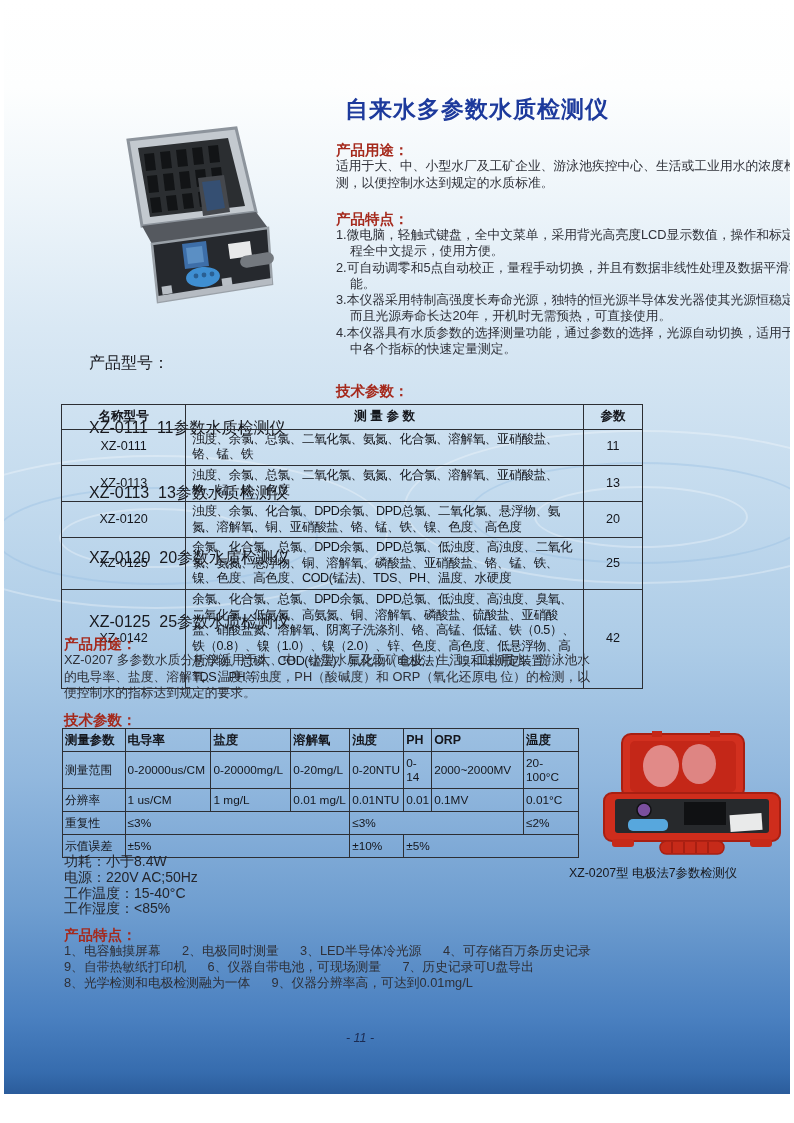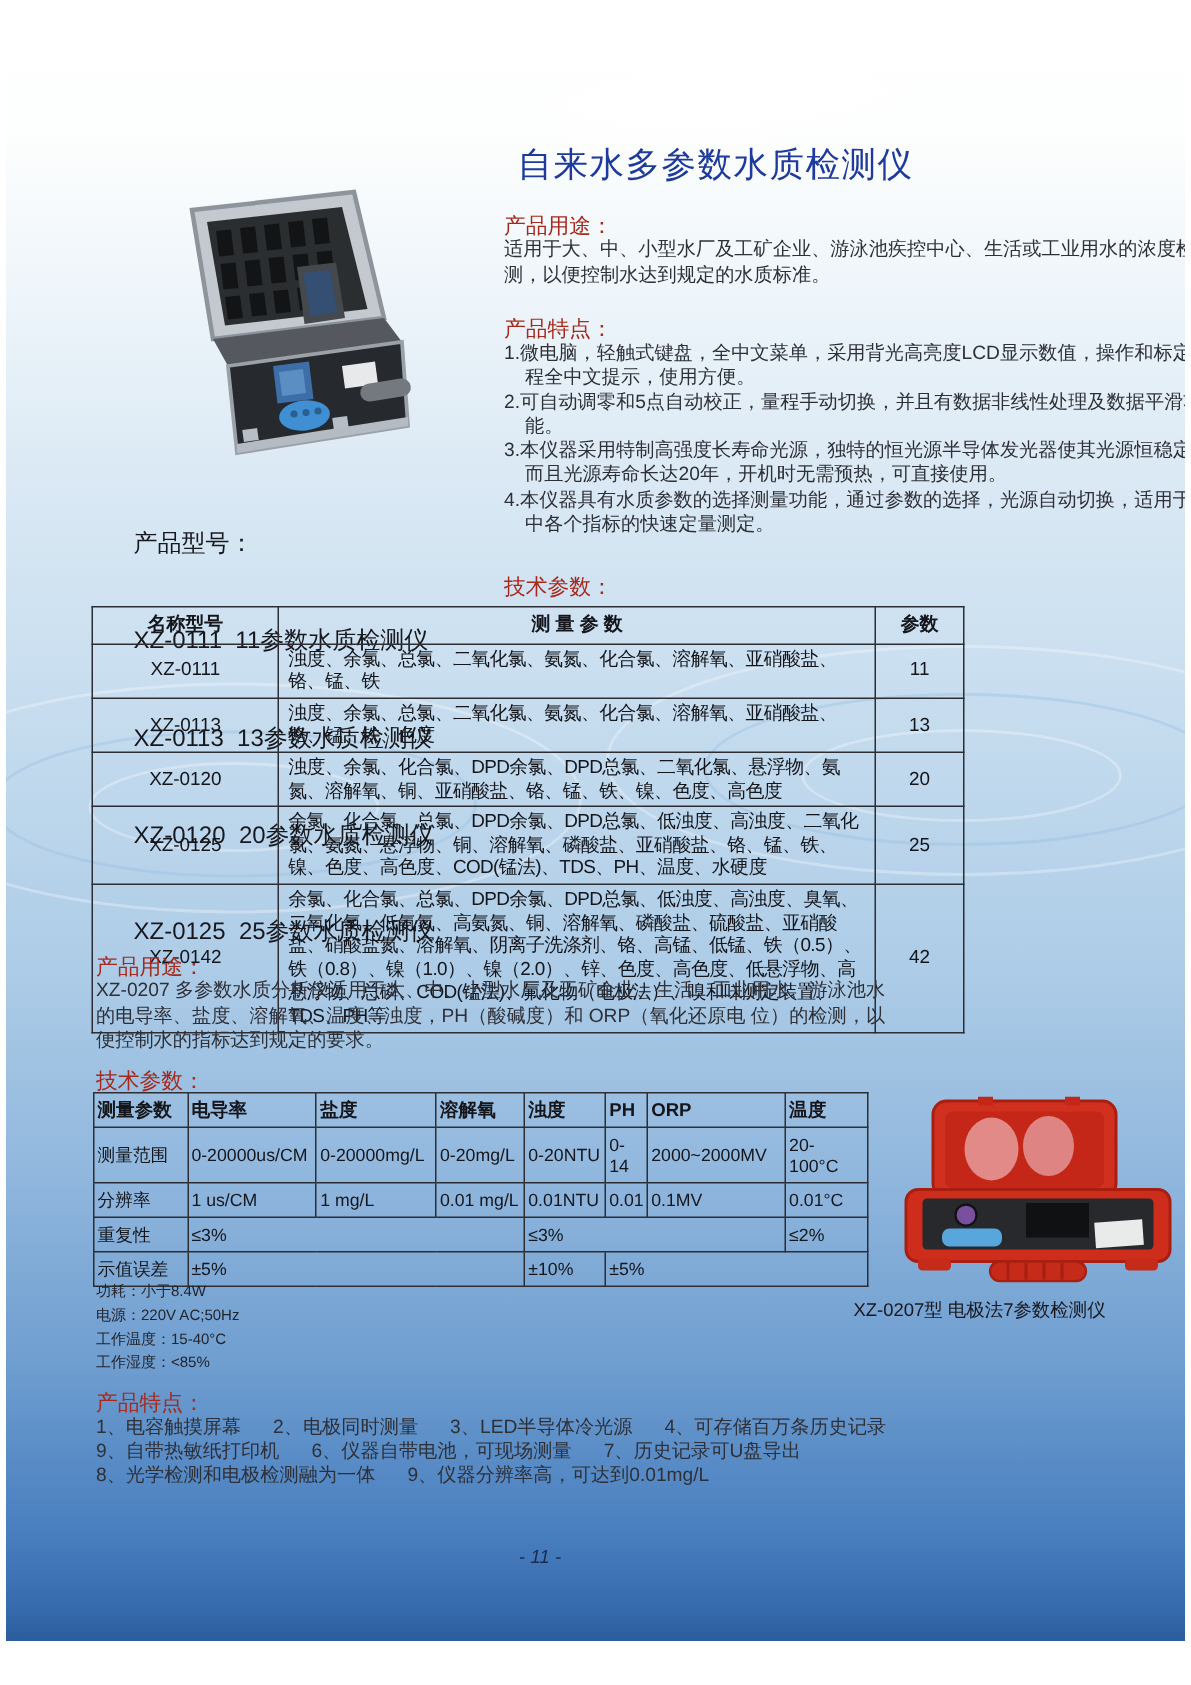--- a/index.html
+++ b/index.html
@@ -7,43 +7,43 @@
         font-family:"Liberation Sans","DejaVu Sans",sans-serif;overflow:hidden;}
   .panel{position:absolute;left:4px;top:0;width:786px;height:1094px;overflow:hidden;
      background:linear-gradient(180deg,#ffffff 0%,#fdfefe 8%,#eef5fa 18%,#d9e8f4 30%,
        #c4dbee 45%,#adcce7 59%,#92b8de 71%,#6f9ed0 83%,#4a80c0 93%,#366cae 98%,#2b5c9b 100%);}
   .swoosh{position:absolute;left:250px;top:20px;width:460px;height:90px;transform:rotate(-3deg);
      background:radial-gradient(ellipse at center,rgba(255,255,255,0.95) 0%,rgba(255,255,255,0) 70%);}
   .ripple{position:absolute;border-radius:50%;border:2px solid rgba(255,255,255,0.30);}
   .ripple.inner{border-color:rgba(150,190,225,0.38);}
   
   .abs{position:absolute;}
-  .title{left:341px;top:94px;font-size:23px;font-weight:normal;color:#1d3a9c;letter-spacing:1px;}
-  .red-h{font-size:14.5px;font-weight:normal;color:#a5291c;margin:0;}
+  .title{left:341px;top:94px;font-size:23px;font-weight:bold;color:#1d3a9c;letter-spacing:1px;}
+  .red-h{font-size:14.5px;font-weight:bold;color:#a5291c;margin:0;}
   .body-t{font-size:12.8px;line-height:16.5px;color:#2e3038;margin:0;}
   .usage1-h{left:332px;top:141px;}
   .usage1-t{left:332px;top:158px;width:468px;}
   .feat1-h{left:332px;top:210px;}
   .feat1-list{left:332px;top:227px;width:478px;}
   .feat{margin:0;padding-left:14px;text-indent:-14px;font-size:12.8px;line-height:16.3px;color:#2e3038;}
   .models{left:85px;top:309px;font-size:16px;line-height:21.6px;color:#17181d;white-space:pre-wrap;}
   .tech1-h{left:332px;top:382px;}
   table{border-collapse:collapse;}
   .t1{position:absolute;left:57px;top:404px;width:582px;font-size:12.6px;color:#14161c;}
   .t1 th,.t1 td{border:1px solid #2c2e33;padding:2px 6px;line-height:15.6px;}
   .t1 th{font-weight:bold;padding:4px 6px;}
   .t1 .c{text-align:center;}
   .t1 .params{letter-spacing:-0.4px;}
   .usage2-h{left:60px;top:635px;}
   .usage2-t{left:60px;top:652px;width:537px;}
   .tech2-h{left:60px;top:711px;}
   .t2{position:absolute;left:58px;top:728px;width:517px;font-size:11.8px;color:#14161c;text-align:left;}
   .t2 th,.t2 td{border:1px solid #2c2e33;padding:4px 2px;line-height:14px;}
   .t2 th{font-weight:bold;font-size:12.4px;}
-  .specs{left:60px;top:854px;font-size:10px;line-height:15.8px;color:#23252c;}
+  .specs{left:60px;top:854px;font-size:14px;line-height:15.8px;color:#23252c;}
   .specs div{margin:0;}
   .caption2{left:565px;top:865px;font-size:12.3px;color:#17181d;}
   .feat3-h{left:60px;top:926px;}
   .feat3{left:60px;top:943px;width:640px;font-size:12.8px;line-height:16.2px;color:#2e3038;white-space:pre-wrap;}
   .pagenum{left:0;top:1031px;width:712px;text-align:center;font-size:12.5px;color:#1b2b52;font-style:italic;}
   
   .device1{left:98px;top:126px;width:192px;height:186px;}
   .device2{left:588px;top:731px;width:200px;height:128px;}
 </style>
 </head>

